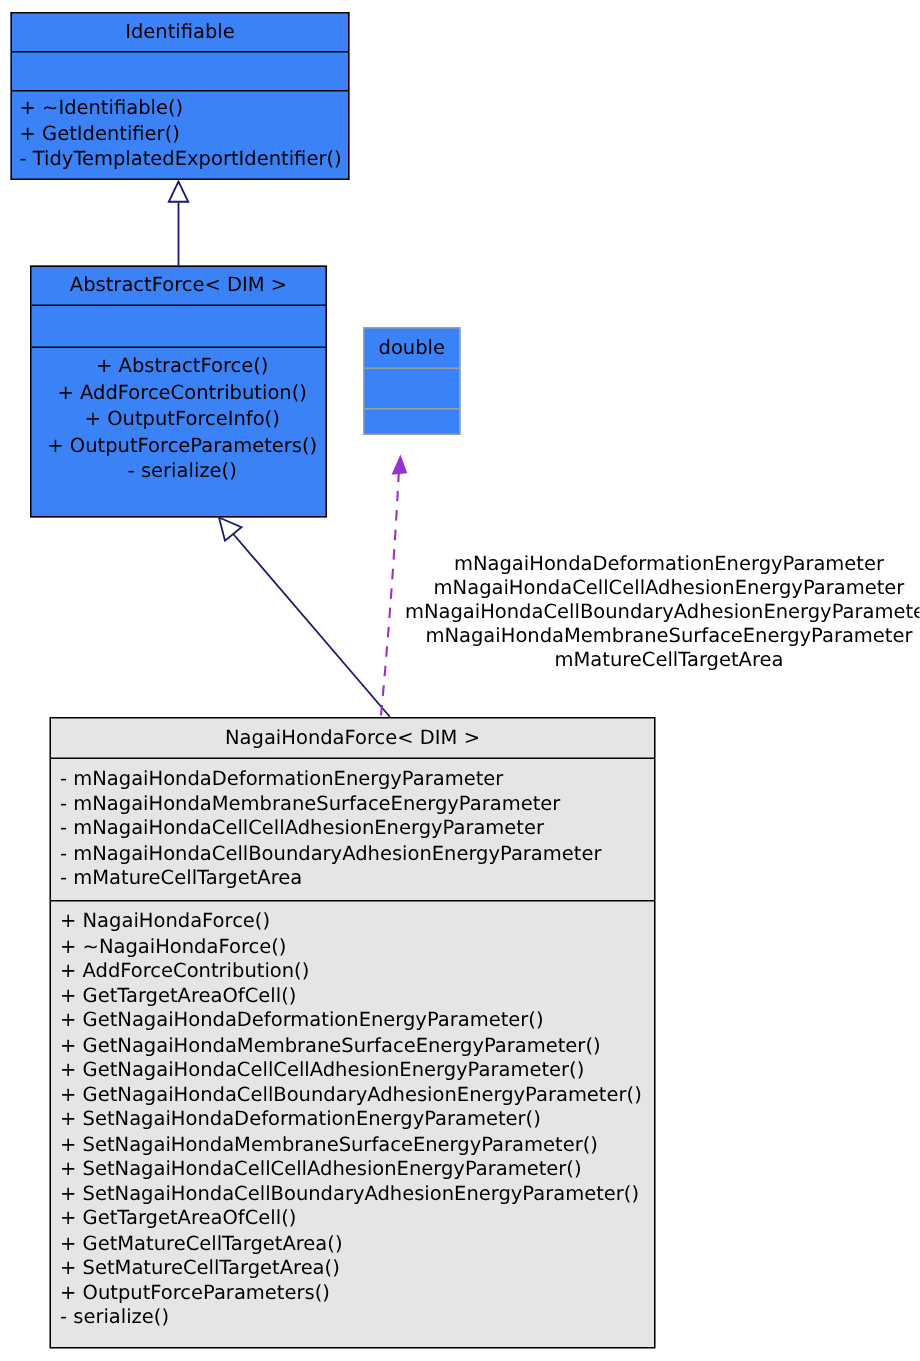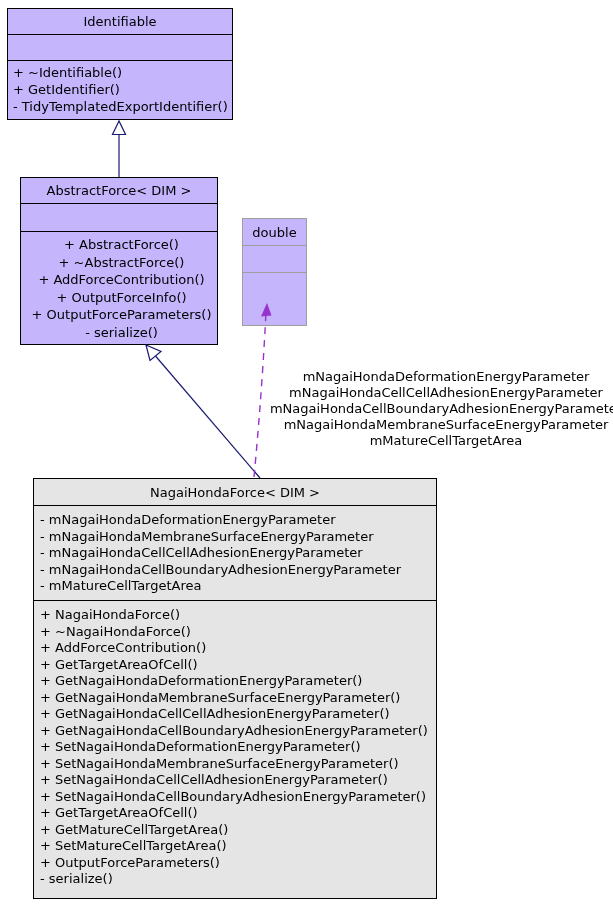--- a/index.html
+++ b/index.html
@@ -7,21 +7,21 @@
     position:relative;
     width:613px;height:907px;
     background:#ffffff;
     overflow:hidden;
     font-family:"DejaVu Sans", sans-serif;
     font-size:13px;
     color:#000;
   }
   .uml-box{
     position:absolute;
-    background:#c4b5fd;
+    background:#3b82f6;
     border:1px solid #000000;
     display:flex;
     flex-direction:column;
     overflow:hidden;
     box-sizing:border-box;
   }
   .uml-title{
     flex:0 0 auto;
     display:flex;
     align-items:center;
@@ -48,21 +48,21 @@
   #box-identifiable .uml-attrs{height:26px;}
   #box-identifiable .uml-methods{padding:3px 0 0 5px;line-height:17px;}
 
   
   #box-abstractforce{left:20px;top:177px;width:198px;height:168px;}
   #box-abstractforce .uml-title{height:25px;}
   #box-abstractforce .uml-attrs{height:28px;}
   #box-abstractforce .uml-methods{padding:4px 0 0 5px;line-height:17.5px;text-align:center;}
 
   
-  #box-double{left:242px;top:218px;width:65px;height:108px;border-color:#9e9e9e;}
+  #box-double{left:242px;top:218px;width:65px;height:72px;border-color:#9e9e9e;}
   #box-double .uml-title{height:26px;border-bottom:1px solid #9e9e9e;}
   #box-double .uml-attrs{height:27px;border-bottom:1px solid #9e9e9e;}
 
   
   #box-nagai{left:33px;top:478px;width:404px;height:421px;background:#e5e5e5;}
   #box-nagai .uml-title{height:26px;}
   #box-nagai .uml-attrs{height:95px;padding:6px 0 0 6px;line-height:16.5px;}
   #box-nagai .uml-methods{padding:6px 0 0 6px;line-height:16.5px;}
 
   #edge-label{
@@ -88,21 +88,20 @@
       <div class="member-line">+ GetIdentifier()</div>
       <div class="member-line">- TidyTemplatedExportIdentifier()</div>
     </div>
 </div>
 
 <div class="uml-box" id="box-abstractforce">
   <div class="uml-title">AbstractForce&lt; DIM &gt;</div>
   <div class="uml-attrs"></div>
   <div class="uml-methods">
       <div class="member-line">+ AbstractForce()</div>
-      <div class="member-line">+ ~AbstractForce()</div>
       <div class="member-line">+ AddForceContribution()</div>
       <div class="member-line">+ OutputForceInfo()</div>
       <div class="member-line">+ OutputForceParameters()</div>
       <div class="member-line">- serialize()</div>
     </div>
 </div>
 
 <div class="uml-box" id="box-double">
   <div class="uml-title">double</div>
   <div class="uml-attrs"></div>

